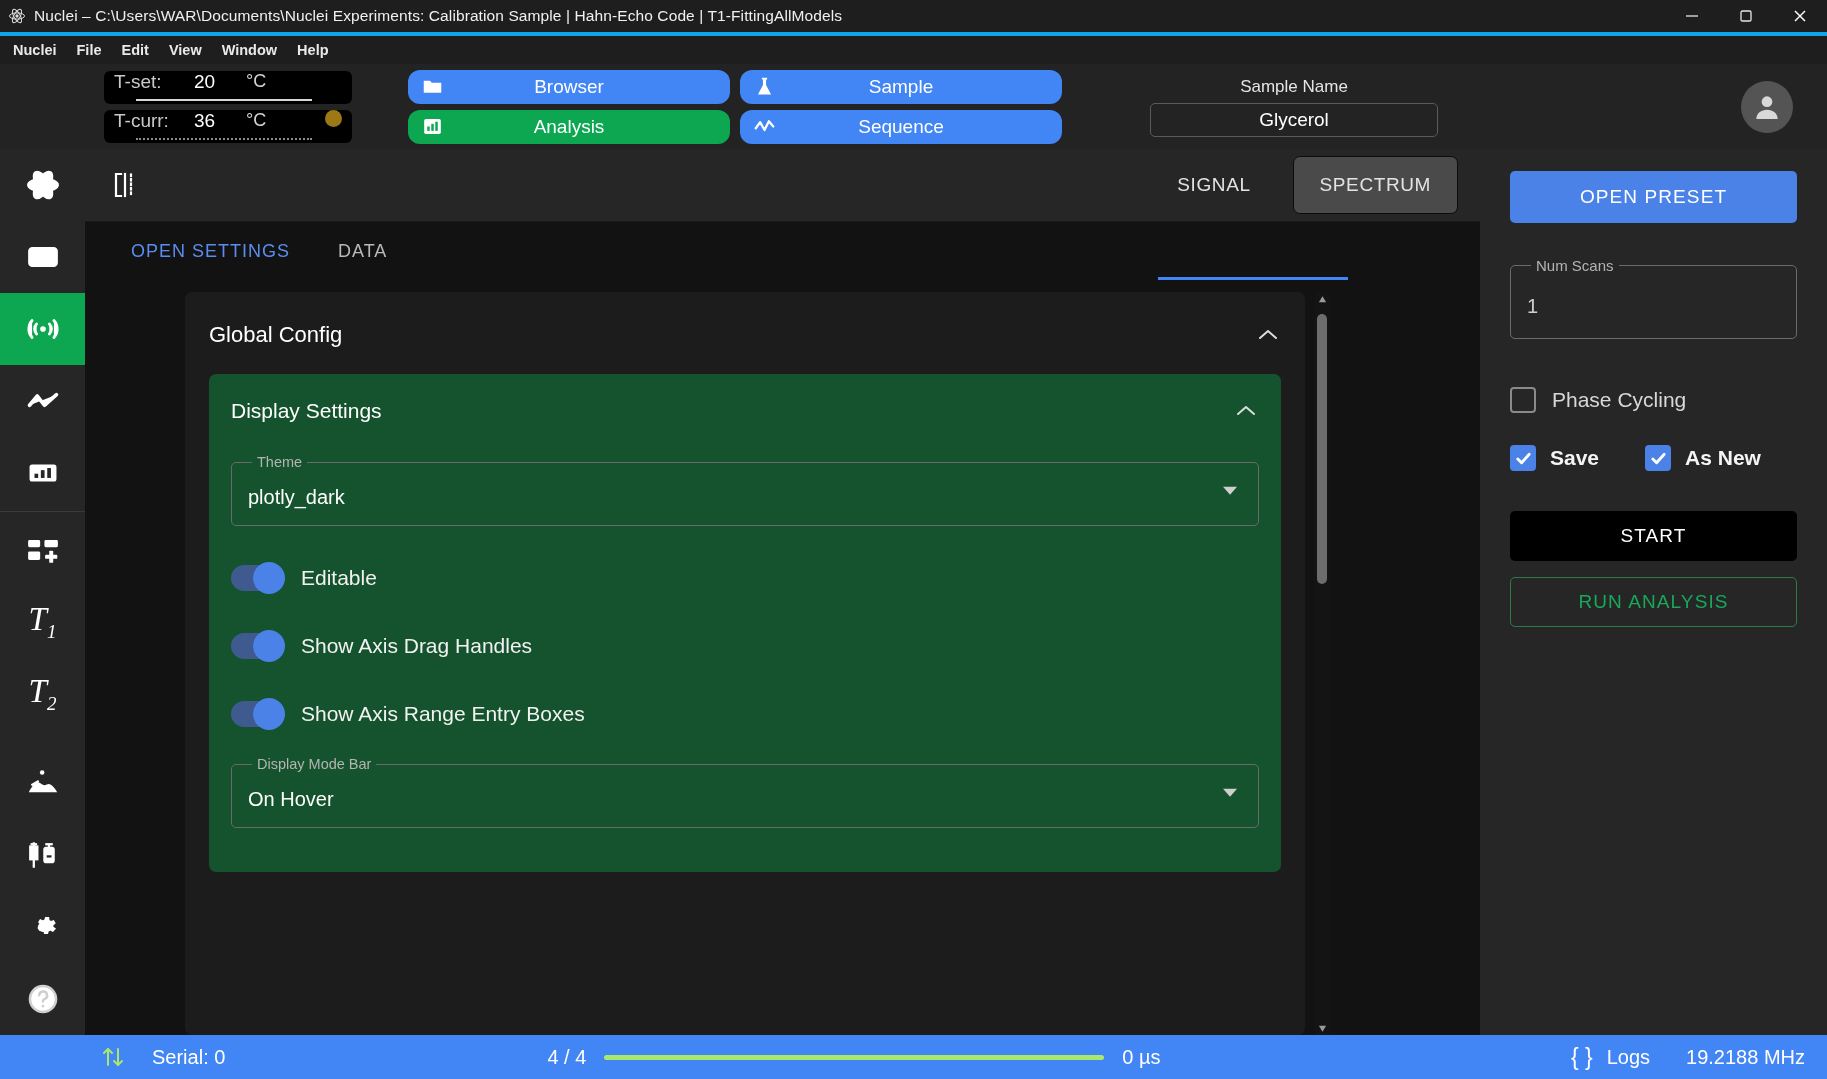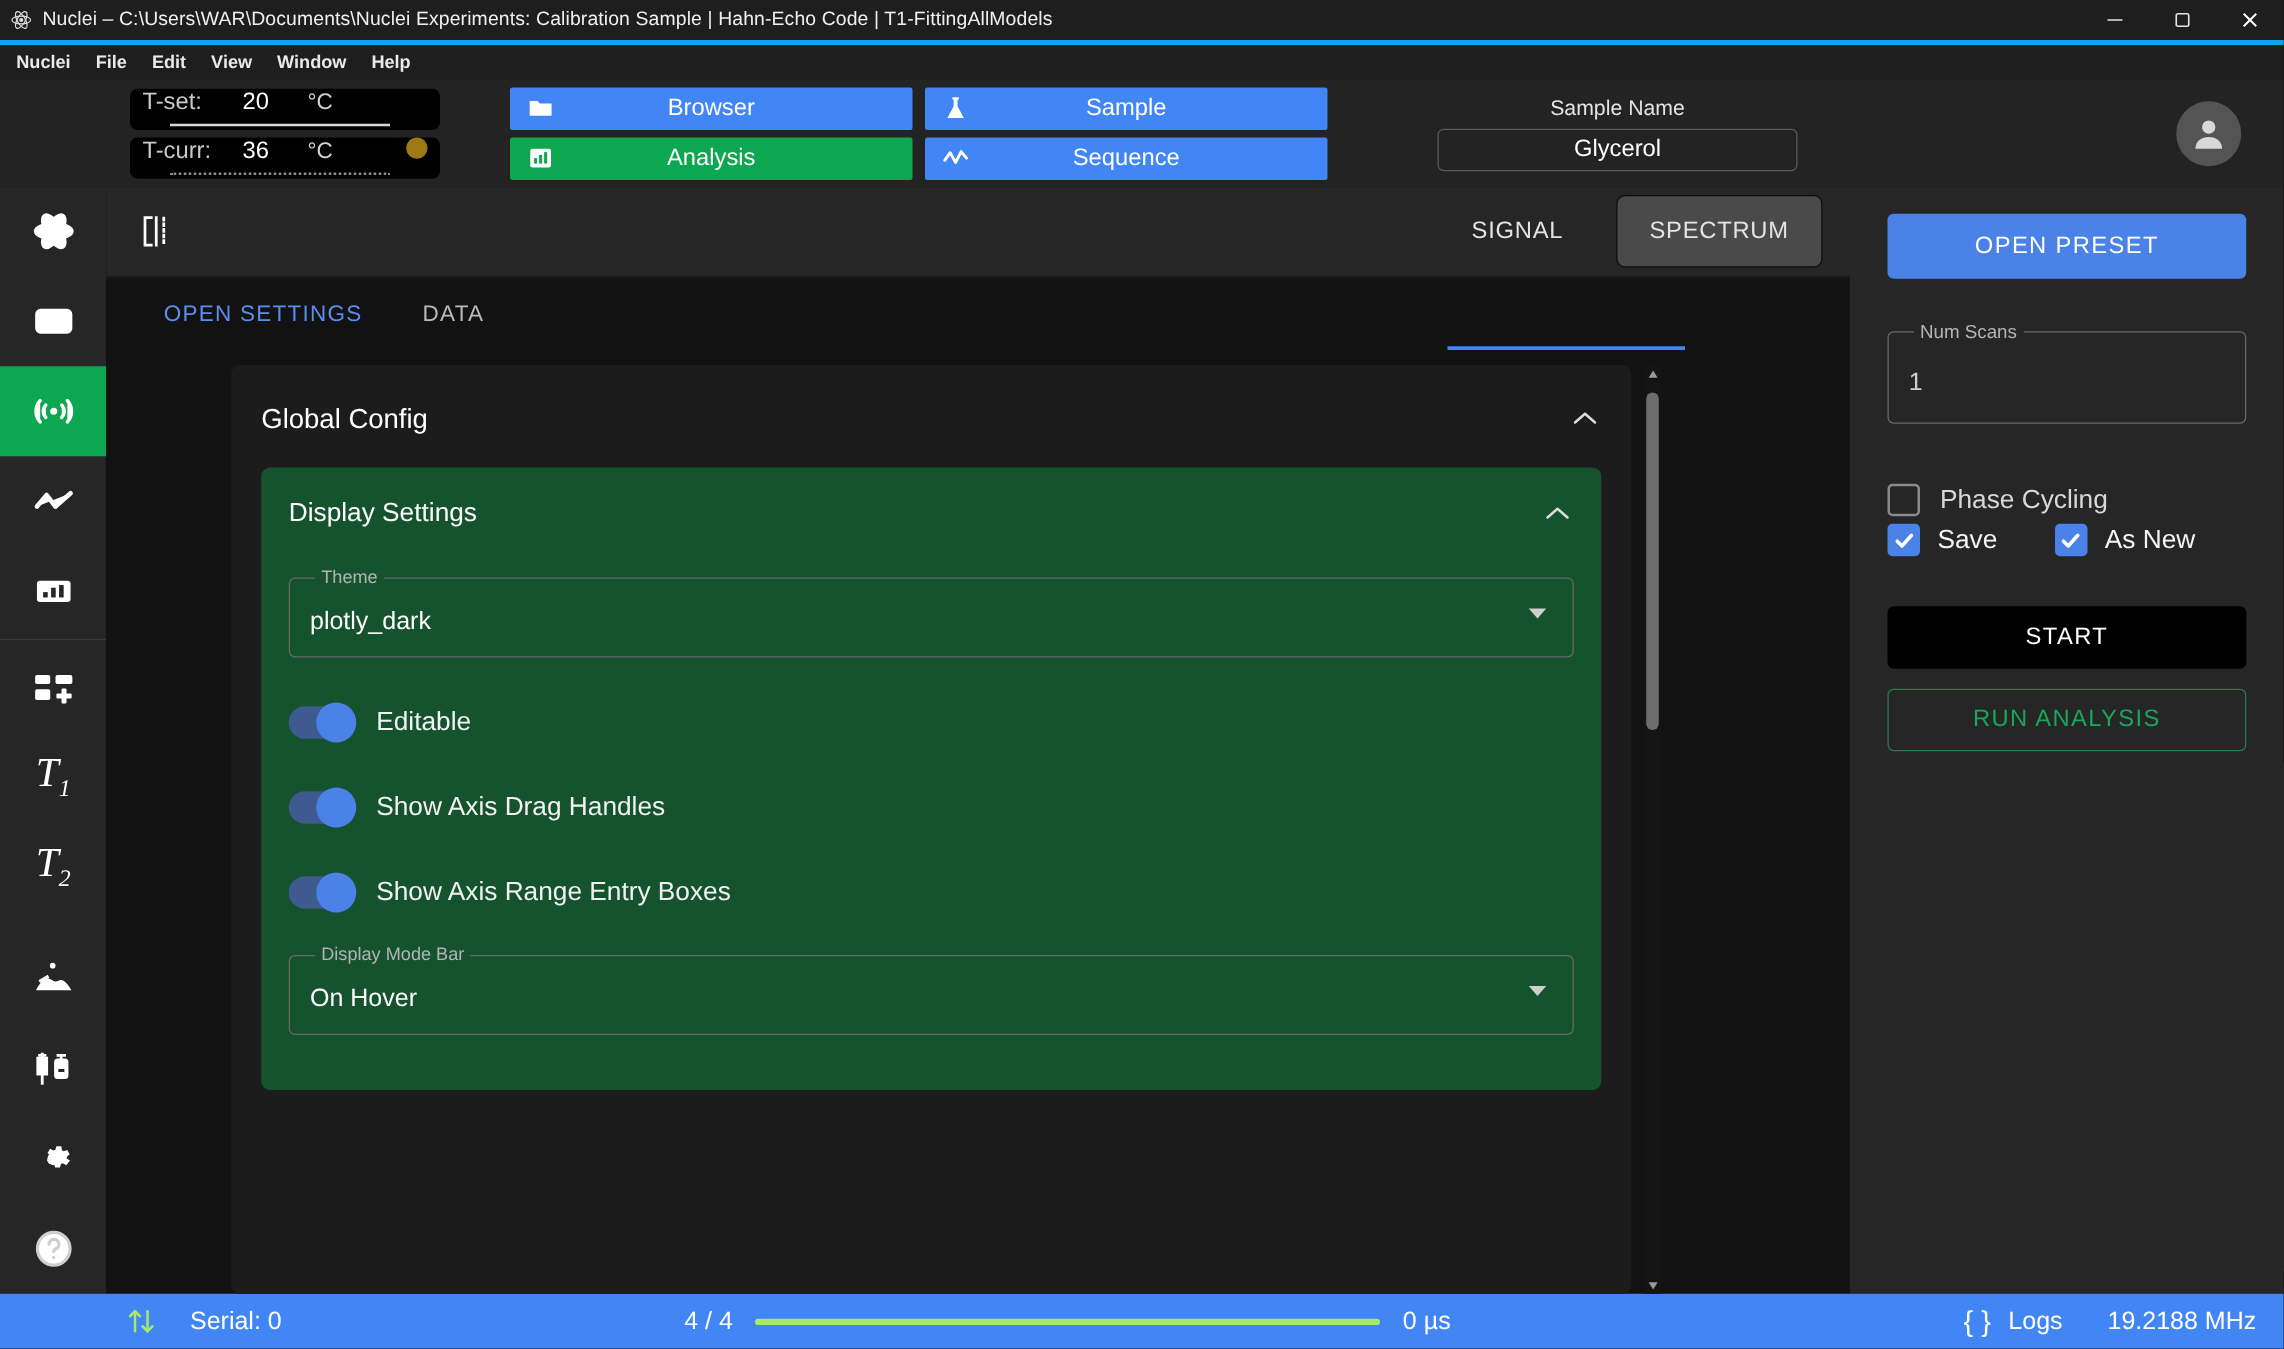--- a/index.html
+++ b/index.html
@@ -50,21 +50,21 @@
   .temp-unit { font-size: 18px; color: #d2d2d2; }
   .temp-underline {
     position: absolute; left: 32px; right: 40px; bottom: 3px; height: 1.5px; background: #d8d8d8;
   }
   .temp-underline.dotted { background: none; border-bottom: 2px dotted #8d8d8d; }
   .temp-dot { width: 17px; height: 17px; border-radius: 50%; background: #9c7914; margin-left: auto; }
 
   .navgrid { display: grid; grid-template-columns: 322px 322px; grid-template-rows: 34px 34px;
              gap: 6px 10px; margin-left: 56px; }
   .navbtn {
-    border-radius: 2px; display: flex; align-items: center; justify-content: center;
+    border-radius: 12px; display: flex; align-items: center; justify-content: center;
     font-size: 19px; color: #fff; position: relative; font-weight: 400;
   }
   .navbtn.blue { background: #4285f4; }
   .navbtn.green { background: #0ca750; }
   .navbtn .nb-ico { position: absolute; left: 14px; display:flex; align-items:center; }
   .navbtn .nb-ico svg { width: 21px; height: 21px; }
 
   .sample-name-wrap { margin-left: 88px; display: flex; flex-direction: column; align-items: center; }
   .sample-name-label { font-size: 17px; color: #e4e4e4; margin-bottom: 6px; }
   .sample-name-box {
@@ -173,21 +173,21 @@
     width: 100%; height: 52px; background: #4a82e8; border-radius: 5px; color: #fff;
     font-size: 19px; letter-spacing: 1.1px; display: flex; align-items: center; justify-content: center;
   }
   .rp-field { margin-top: 34px; position: relative; }
   .rp-field fieldset { border: 1px solid #6a6a6a; border-radius: 5px; height: 82px;
                        display: flex; align-items: center; padding: 0 16px; gap: 24px; }
   .rp-field legend { font-size: 15px; color: #b4b4b4; padding: 0 5px; margin-left: 4px; }
   .rp-field .rpval { font-size: 20px; color: #cfcfcf; }
 
   .check-row { display: flex; align-items: center; gap: 16px; margin-top: 48px; }
-  .check-row2 { display: flex; align-items: center; gap: 14px; margin-top: 6px; }
+  .check-row2 { display: flex; align-items: center; gap: 14px; margin-top: 32px; font-weight: bold; }
   .cbox { width: 26px; height: 26px; border-radius: 4px; border: 2px solid #8a8a8a; flex: none; }
   .cbox.checked { background: #4a82e8; border-color: #4a82e8; display: flex; align-items: center; justify-content: center; }
   .cbox.checked svg { width: 19px; height: 19px; stroke: #fff; stroke-width: 3; fill: none; }
   .cb-label { font-size: 21px; color: #d8d8d8; }
   .cb-label.bright { color: #f5f5f5; }
   .gap-sm { width: 18px; }
 
   .btn-start {
     width: 100%; height: 50px; background: #000000; border-radius: 5px; color: #fff;
     font-size: 19px; letter-spacing: 1.1px; display: flex; align-items: center; justify-content: center;

